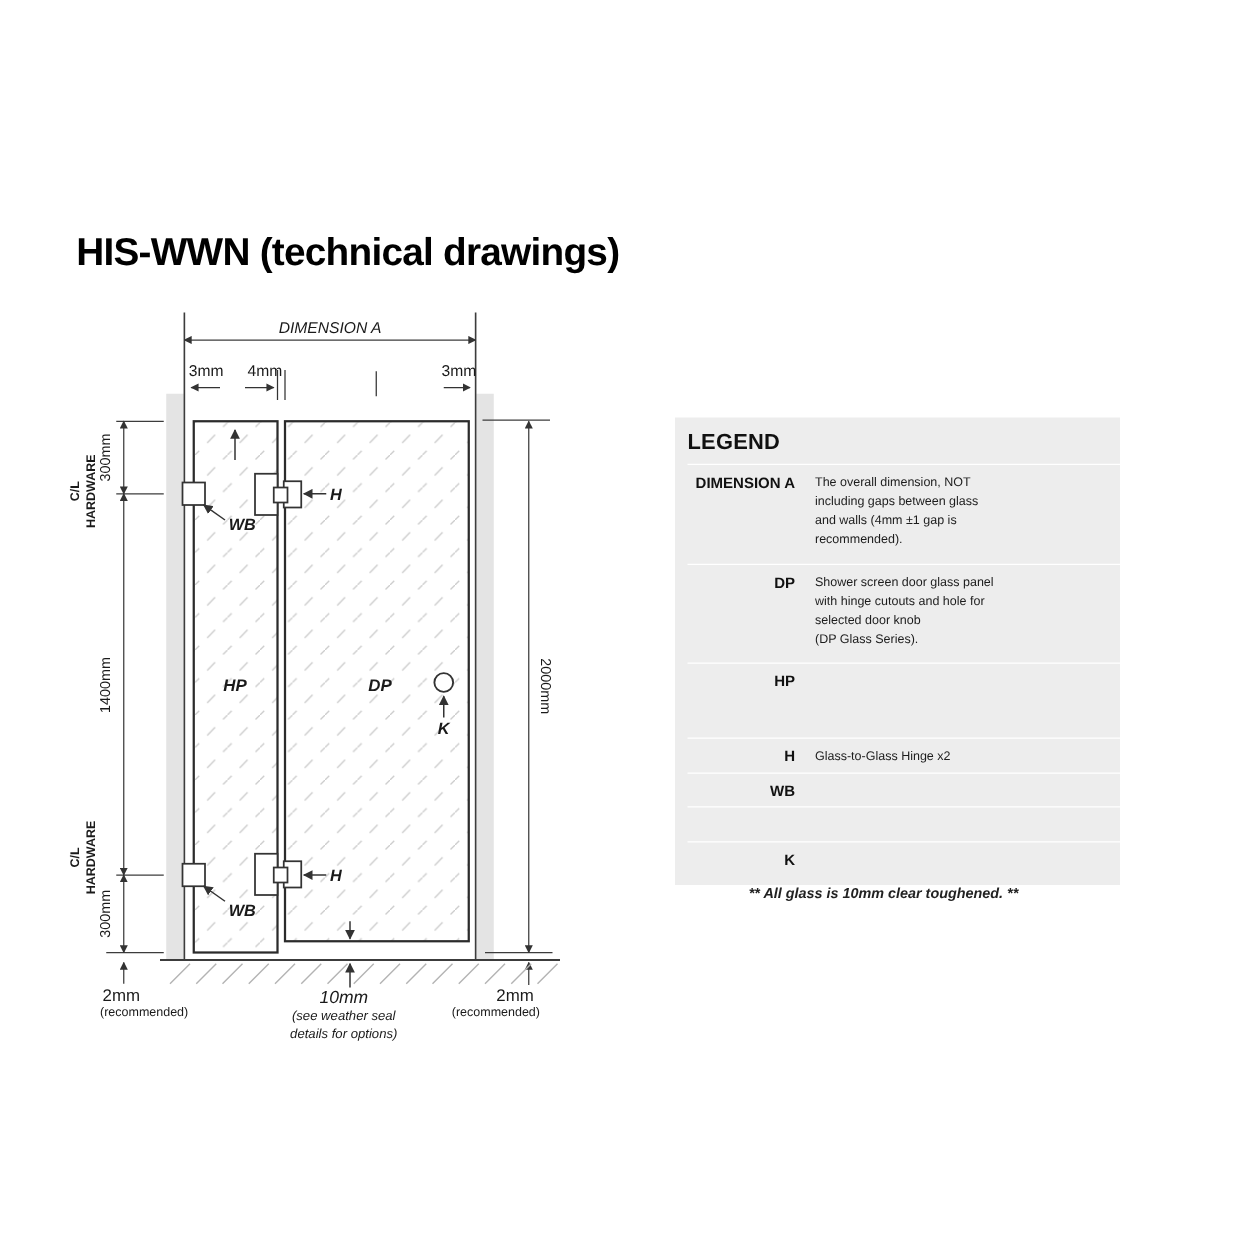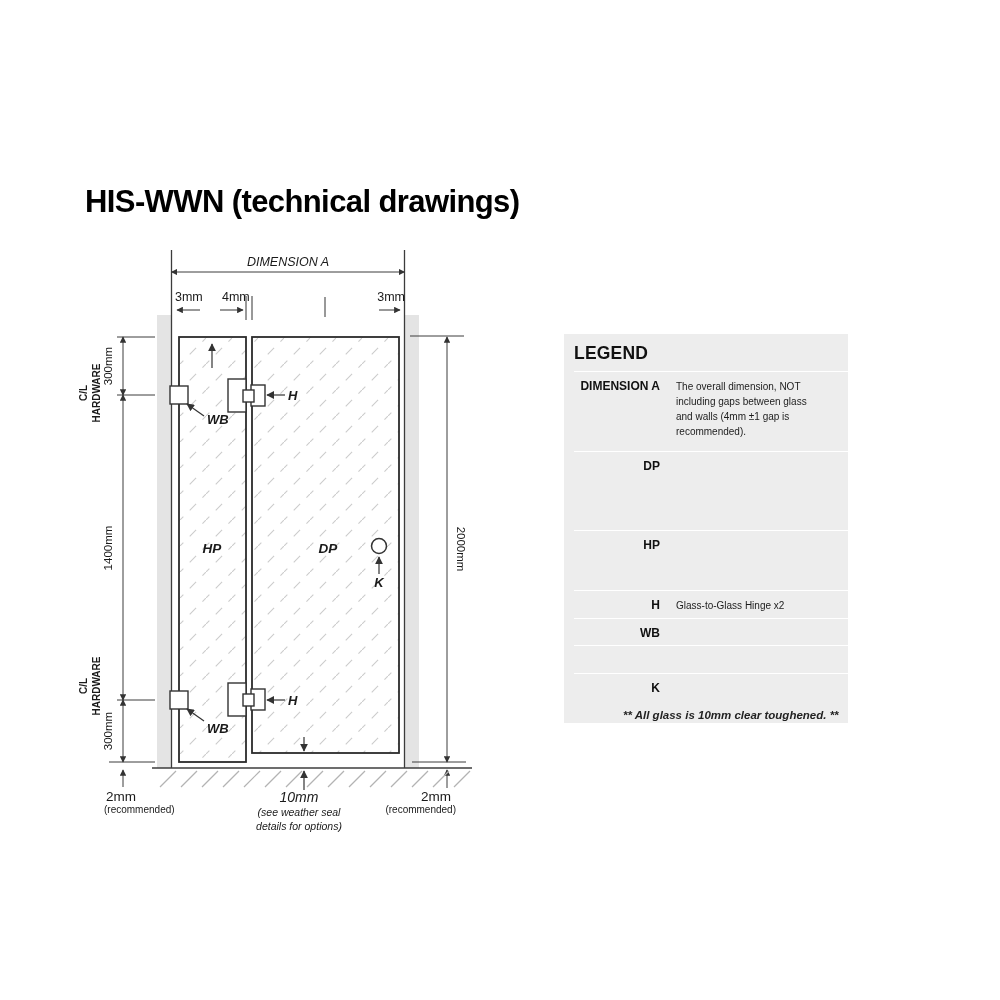--- a/index.html
+++ b/index.html
@@ -1,36 +1,36 @@
 <!DOCTYPE html>
 <html><head>
 <meta charset="utf-8">
 <style>
   html,body { margin:0; padding:0; }
   body {
     width:1000px; height:1000px; background:#ffffff;
     font-family:"Liberation Sans", sans-serif; color:#1a1a1a;
     position:relative; overflow:hidden;
   }
-  .stage { position:absolute; inset:0;margin-left:24px; }
+  .stage { position:absolute; inset:0; }
 
   .page-title {
     position:absolute; left:61px; top:184px;
     font-size:31px; font-weight:800; letter-spacing:-0.6px; color:#000;
     white-space:nowrap;
   }
 
   
   .drawing { position:absolute; left:40px; top:235px; }
 
   
   .legend {
-    position:absolute; left:540px; top:334px; width:284px;
+    position:absolute; left:540px; top:334px; width:356px;
     background:#ededed; box-sizing:border-box;
-    padding:0 0 17px 10px;
+    padding:0 0 2px 10px;
   }
   .legend-title {
     font-size:17.5px; font-weight:800; letter-spacing:0.2px;
     padding:9px 0 7px; color:#111;
   }
   .lrow {
     display:grid; grid-template-columns:86px 1fr; column-gap:16px;
     border-top:1.6px solid #ffffff; padding-top:7px; box-sizing:border-box;
   }
   .term  { font-size:12px; font-weight:700; text-align:right; white-space:nowrap; color:#111; }
@@ -201,20 +201,24 @@
 
     <div class="lrow r-dima">
       <div class="term">DIMENSION A</div>
       <div class="desc">The overall dimension, NOT
 including gaps between glass
 and walls (4mm ±1 gap is
 recommended).</div>
     </div>
     <div class="lrow r-dp">
       <div class="term">DP</div>
+      <div class="desc">Shower screen door glass panel
+with hinge cutouts and hole for
+selected door knob
+(DP Glass Series).</div>
     </div>
     <div class="lrow r-hp">
       <div class="term">HP</div>
     </div>
     <div class="lrow r-h">
       <div class="term">H</div>
       <div class="desc">Glass-to-Glass Hinge x2</div>
     </div>
     <div class="lrow r-wb">
       <div class="term">WB</div>

